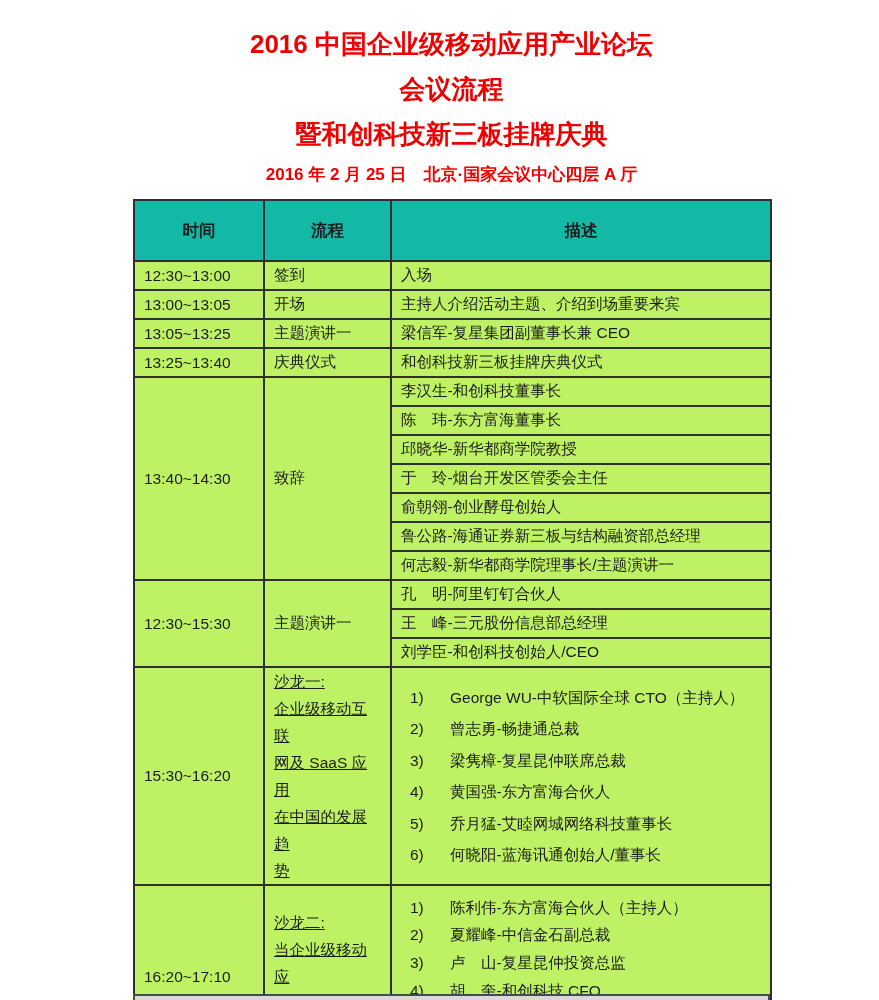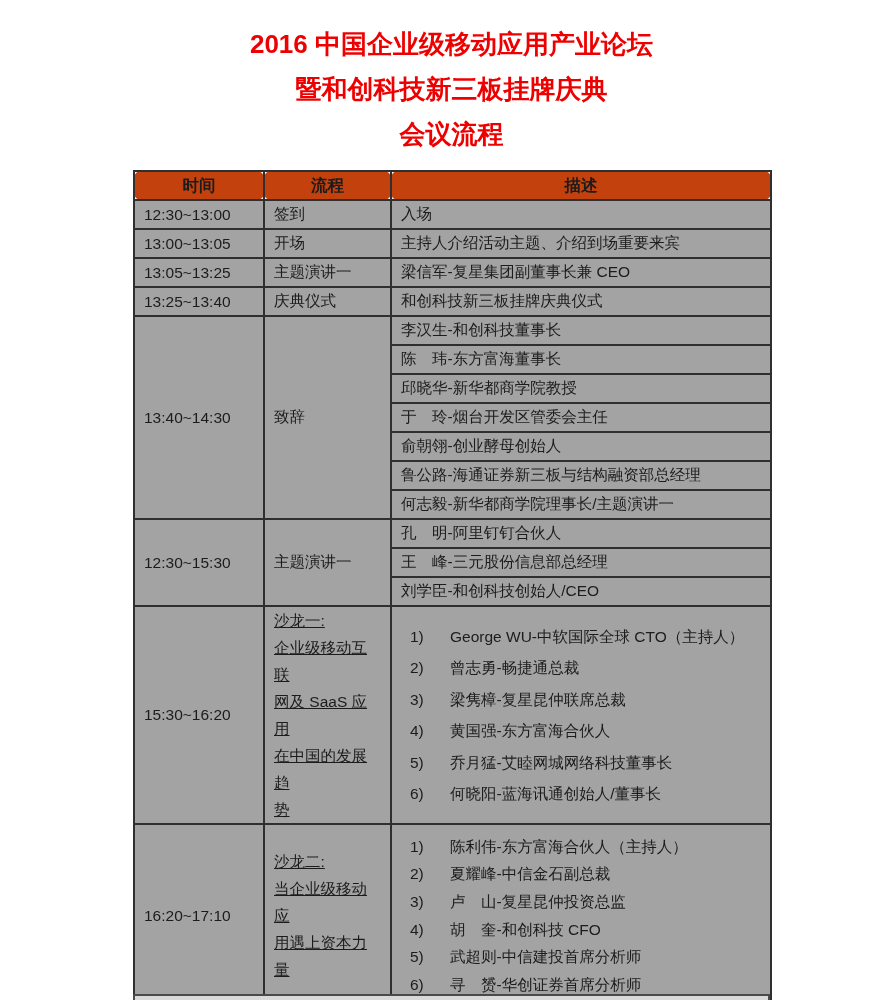--- a/index.html
+++ b/index.html
@@ -33,33 +33,32 @@
   table.agenda {
     border-collapse: collapse;
     table-layout: fixed;
     width: 637px;
     margin-top: 13px;
   }
   .agenda th, .agenda td {
     border: 2px solid #2f2f2f;
   }
   .agenda th {
-    background: #c2410c;
+    background: #14b8a6;
     font-size: 16.5px;
     font-weight: bold;
     text-align: center;
     height: 25px;
-    padding: 1px;
-    border-radius: 7px;
+    padding: 17px;
   }
   .agenda td {
     font-size: 15.5px;
     vertical-align: middle;
     padding: 0 8px 0 9px;
-    background: #a3a3a3;
+    background: #bef264;
   }
   .agenda tr.r-std td { height: 27px; }
   .c-time { letter-spacing: 0px; }
   .pre {
     white-space: pre-line;
     line-height: 27px;
     padding-top: 4px;
     padding-bottom: 4px;
     text-decoration: underline;
   }
@@ -78,22 +77,23 @@
     border: 2px solid #4a4a4a;
   }
 </style>
 </head>
 <body>
 
 <div class="page">
 
   <div class="title-block">
     <div class="title-line">2016 中国企业级移动应用产业论坛</div>
+    <div class="title-line">会议流程</div>
     <div class="title-line">暨和创科技新三板挂牌庆典</div>
-    <div class="title-line">会议流程</div>
+    <div class="date-line">2016 年 2 月 25 日　北京·国家会议中心四层 A 厅</div>
   </div>
 
   <table class="agenda">
     <colgroup>
       <col style="width:130px">
       <col style="width:127px">
       <col style="width:380px">
     </colgroup>
     <thead>
       <tr>

